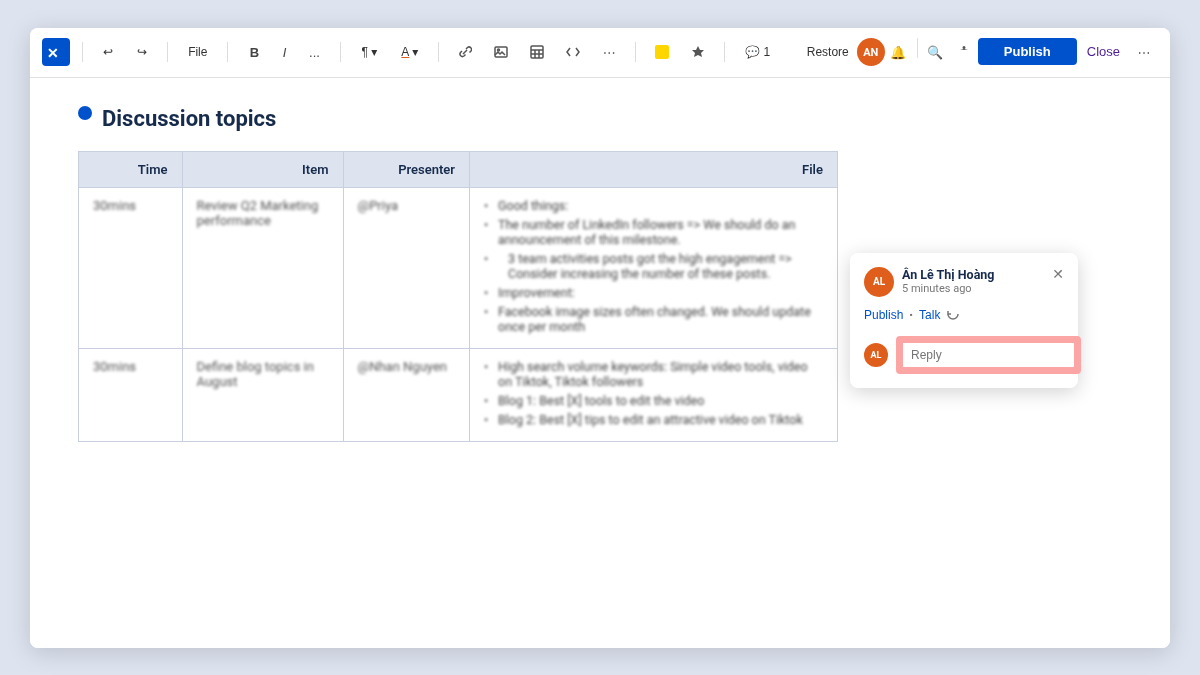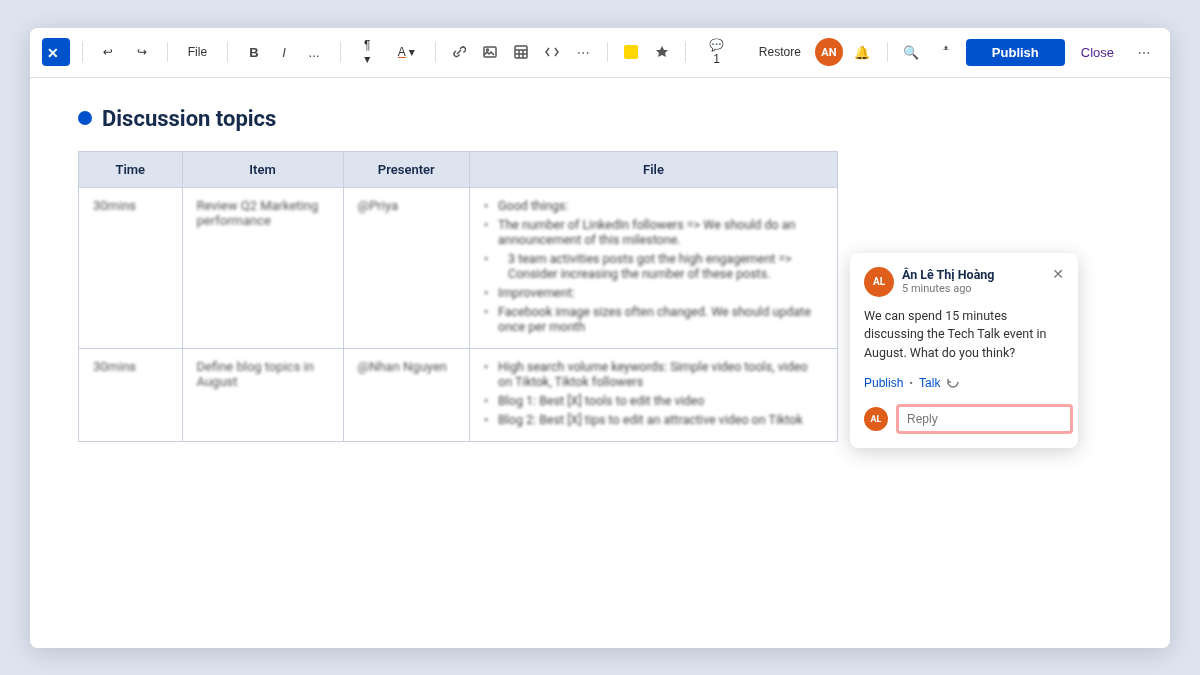--- a/index.html
+++ b/index.html
@@ -76,22 +76,21 @@
       align-items: center;
       justify-content: center;
       color: #444;
       font-size: 13px;
     }
 
     .toolbar-spacer { flex: 1; }
 
     .toolbar-right {
       display: flex;
-      align-items: center;
-      gap: 6px;
+      align-items: flex-start;
     }
 
     .avatar-orange {
       width: 28px;
       height: 28px;
       border-radius: 50%;
       background: #e05e1c;
       display: flex;
       align-items: center;
       justify-content: center;
@@ -132,21 +131,20 @@
     .content-area {
       flex: 1;
       overflow: hidden;
       position: relative;
       padding: 28px 48px;
       background: #fff;
     }
 
     .page-title-row {
       display: flex;
-      align-items: center;
       gap: 10px;
       margin-bottom: 20px;
     }
 
     .blue-dot {
       width: 14px;
       height: 14px;
       border-radius: 50%;
       background: #0052cc;
       flex-shrink: 0;
@@ -165,21 +163,21 @@
       font-size: 13px;
       color: #333;
     }
 
     .discussion-table thead tr {
       background: #dde3ef;
     }
 
     .discussion-table thead th {
       padding: 10px 14px;
-      text-align: center;
+      text-align: right;
       font-weight: 600;
       color: #172b4d;
       border: 1px solid #c8d0e0;
     }
 
     .discussion-table tbody td {
       padding: 10px 14px;
       border: 1px solid #c8d0e0;
       vertical-align: top;
     }
@@ -327,21 +325,21 @@
       align-items: center;
       justify-content: center;
       color: #fff;
       font-size: 9px;
       font-weight: bold;
       flex-shrink: 0;
     }
 
     .reply-input {
       flex: 1;
-      border: 3px solid #fca5a5;
+      border: 7px solid #fca5a5;
       border-radius: 4px;
       padding: 5px 8px;
       font-size: 12px;
       color: #aaa;
       outline: none;
     }
   </style>
 </head>
 <body>
 
@@ -516,21 +514,20 @@
         <div class="comment-user-info">
           <div class="comment-avatar">AL</div>
           <div>
             <div class="comment-user-name">Ân Lê Thị Hoàng</div>
             <div class="comment-time">5 minutes ago</div>
           </div>
         </div>
         <button class="comment-close-btn">✕</button>
       </div>
 
-      <div class="comment-body">We can spend 15 minutes discussing the Tech Talk event in August. What do you think?</div>
 
       <div class="comment-actions">
         <button class="comment-action-btn">Publish</button>
         <span class="comment-dot">•</span>
         <button class="comment-action-btn">Talk</button>
         <button class="comment-refresh-btn">
           <svg width="14" height="14" viewBox="0 0 14 14" fill="none" stroke="#777" stroke-width="1.5">
             <path d="M12 7A5 5 0 112 7"></path>
             <polyline points="2,4 2,7 5,7"></polyline>
           </svg>

